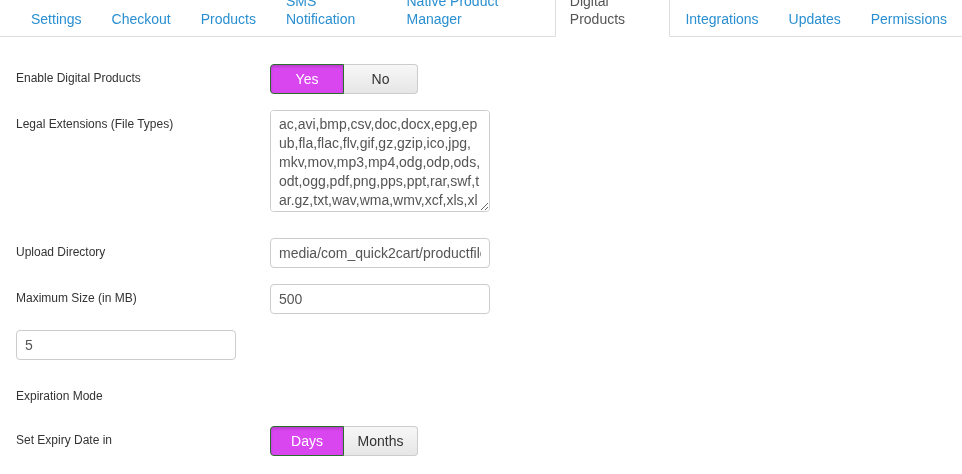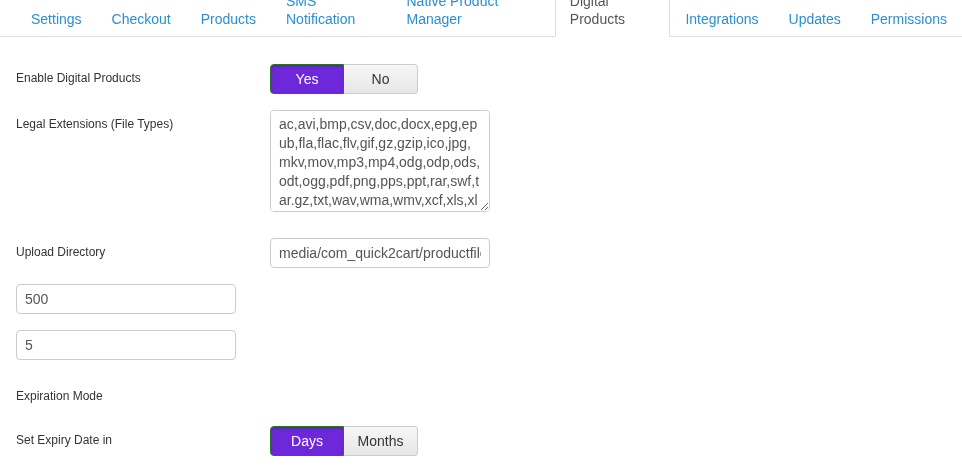--- a/index.html
+++ b/index.html
@@ -81,21 +81,21 @@
     cursor: pointer;
     font-family: "Liberation Sans", sans-serif;
     white-space: nowrap;
   }
   .btn-group .btn:first-child {
     border-left-width: 1px;
     border-radius: 4px 0 0 4px;
   }
   .btn-group .btn:last-child { border-radius: 0 4px 4px 0; }
   .btn.active {
-    background: #6d28d9;
+    background: #d946ef;
     border-color: #2a6e2c;
     color: #fff;
     box-shadow: inset 0 2px 3px rgba(0,0,0,0.15);
   }
 </style>
 </head>
 <body>
 
 <ul class="nav-tabs">
   <li>
@@ -147,20 +147,21 @@
   </div>
 
   <div class="form-row">
     <label class="flabel">Upload Directory</label>
     <div class="control">
       <input type="text" class="text-input" value="media/com_quick2cart/productfiles" style="">
     </div>
   </div>
 
   <div class="form-row">
+    <label class="flabel">Maximum Size (in MB)</label>
     <div class="control">
       <input type="text" class="text-input" value="500" style="">
     </div>
   </div>
 
   <div class="form-row gap-lg">
     <div class="control">
       <input type="text" class="text-input" value="5" style="">
     </div>
   </div>

